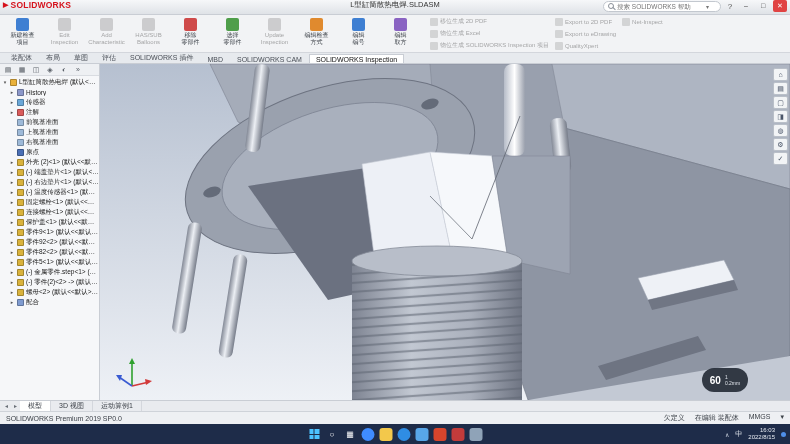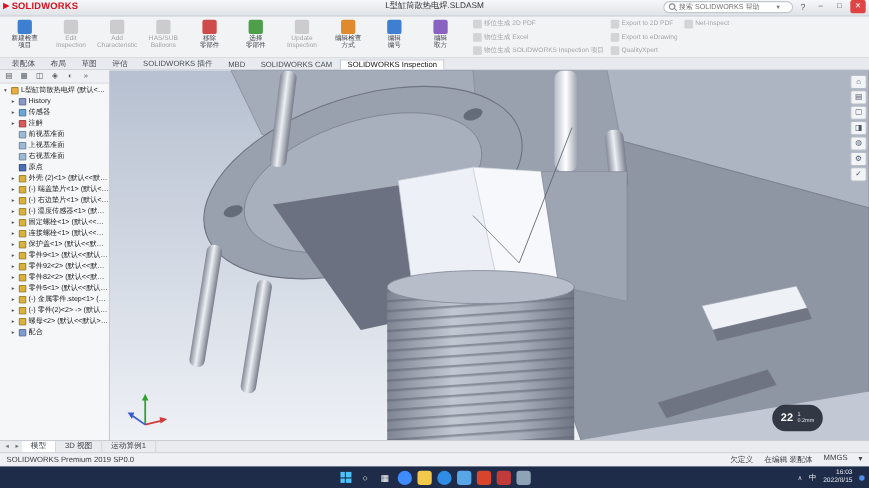--- a/index.html
+++ b/index.html
@@ -462,21 +462,21 @@
       <svg class="triad" viewBox="0 0 40 40">
         <line x1="20" y1="32" x2="20" y2="8" stroke="#2fa12f" stroke-width="1.6"></line>
         <polygon points="20,4 17,10 23,10" fill="#2fa12f"></polygon>
         <line x1="20" y1="32" x2="37" y2="28" stroke="#d23a3a" stroke-width="1.6"></line>
         <polygon points="40,27 33,25 34,31" fill="#d23a3a"></polygon>
         <line x1="20" y1="32" x2="7" y2="23" stroke="#3a5bd2" stroke-width="1.6"></line>
         <polygon points="4,21 10,21 8,27" fill="#3a5bd2"></polygon>
       </svg>
 
       <div class="zoom-badge">
-        <span class="zb-main">22</span>
+        <span class="zb-main">60</span>
         <span class="zb-col">
           <span>1</span>
           <span>0.2mm</span>
         </span>
       </div>
     </div>
   </div>
 
   <div class="doc-tabs">
     <span class="dnav">◂</span>

